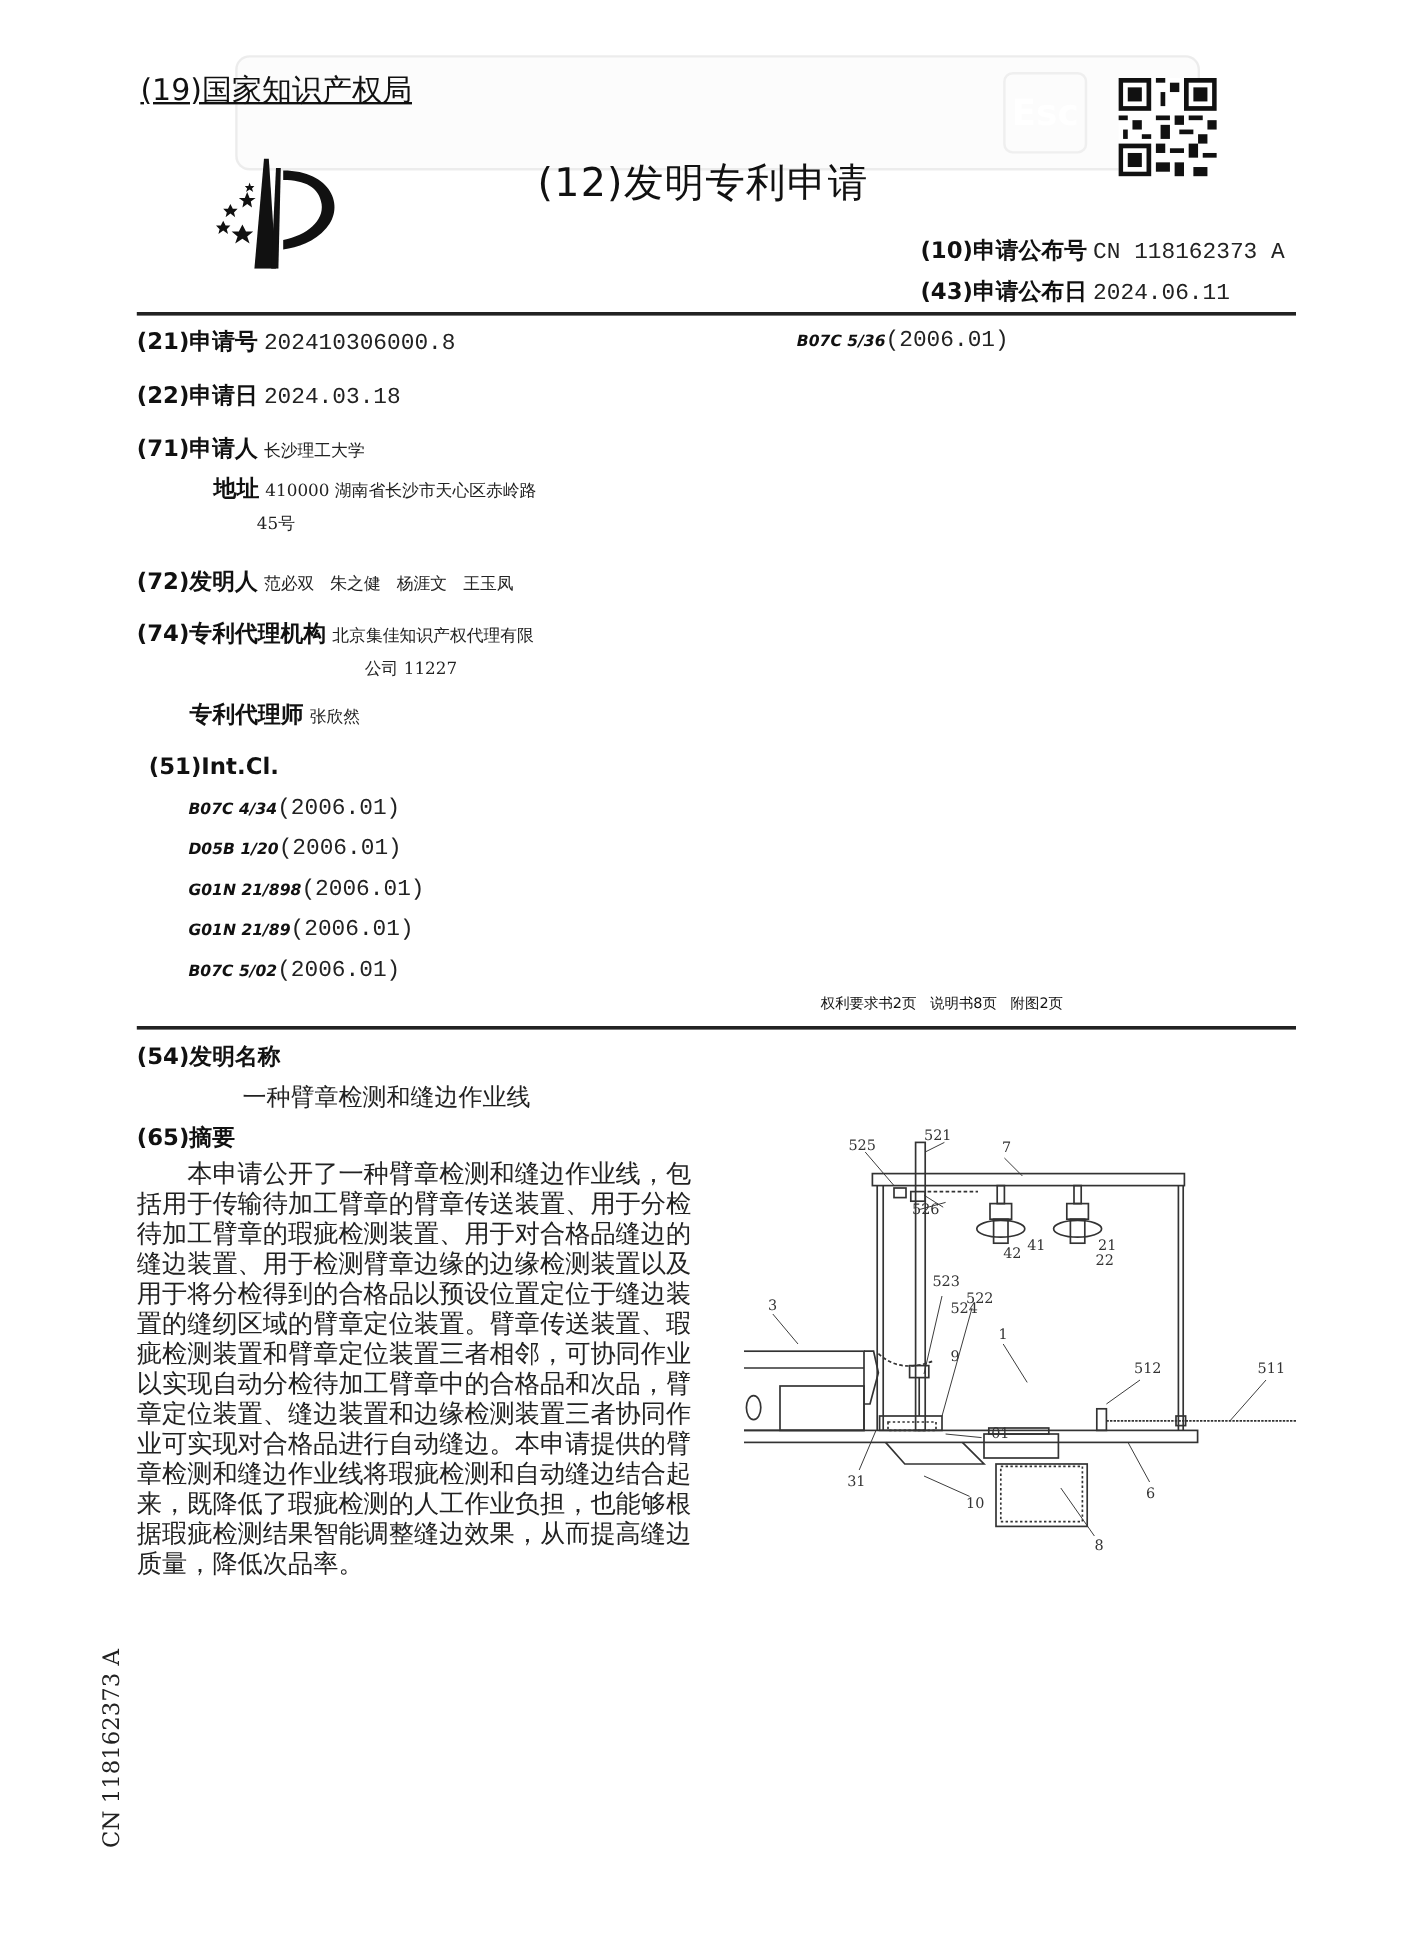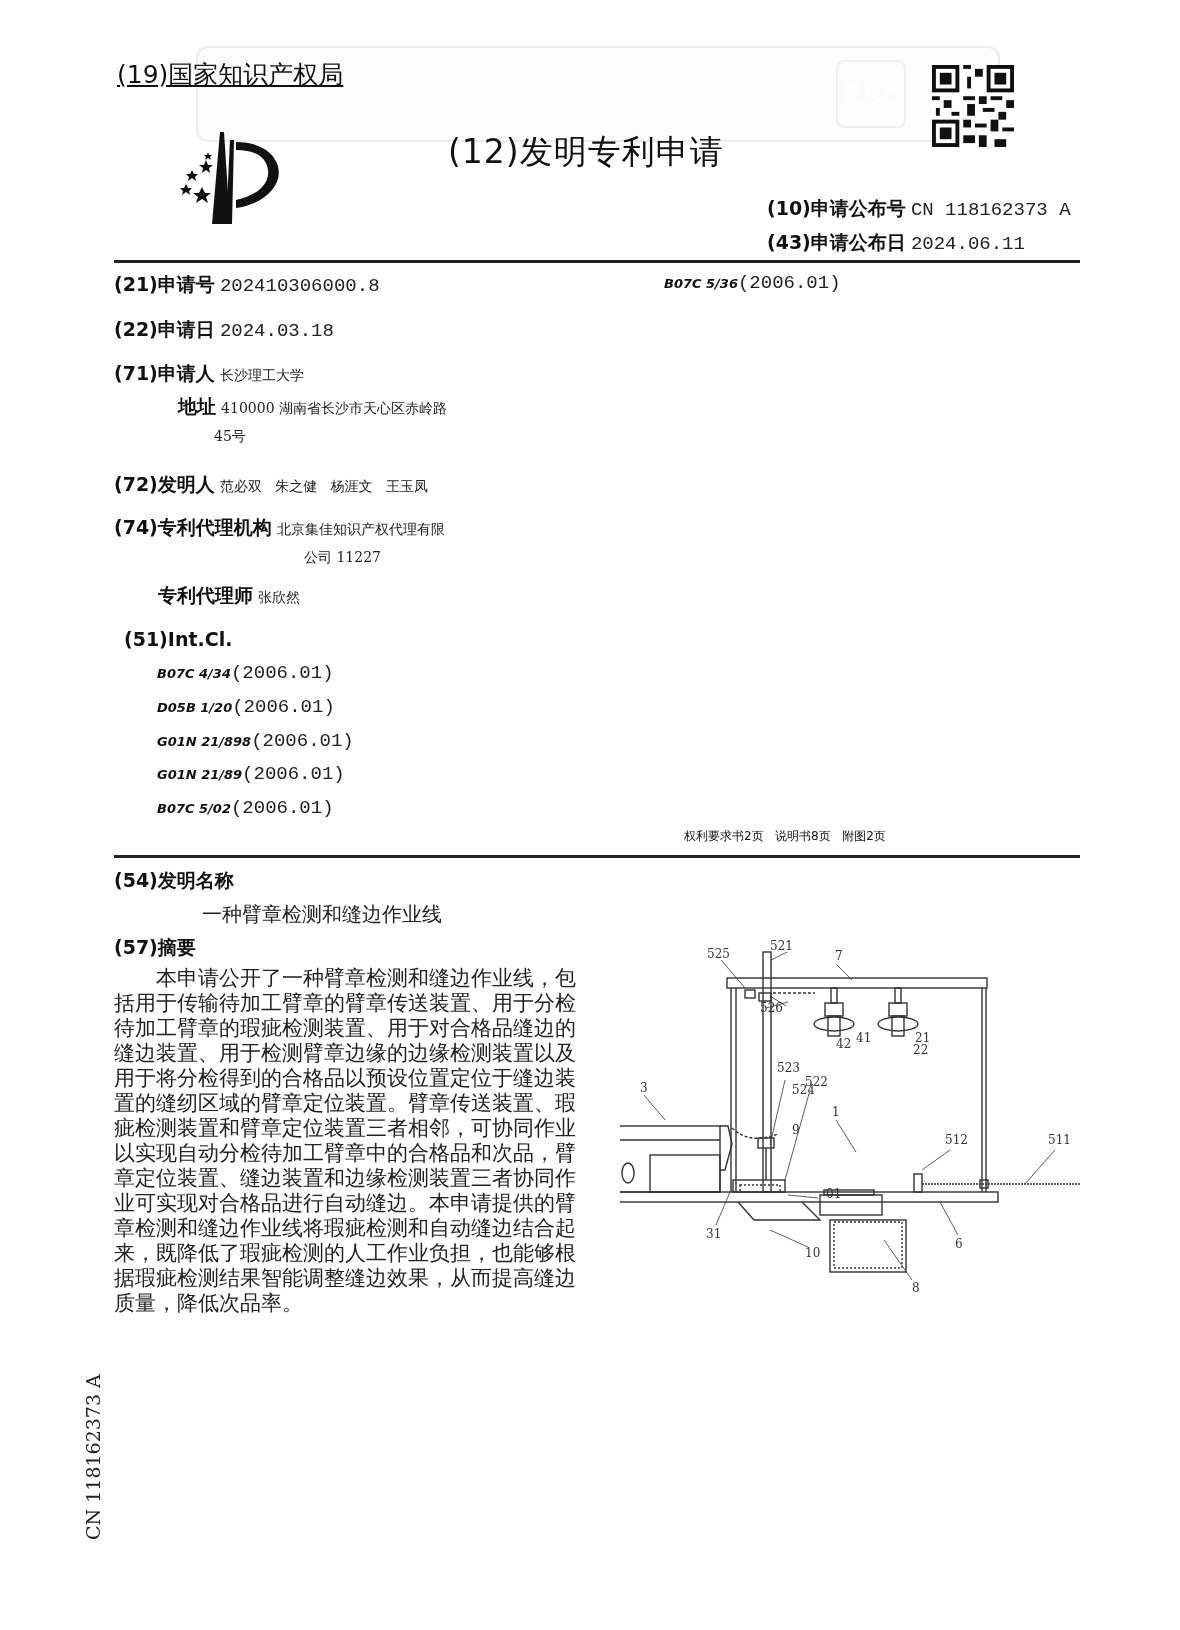--- a/index.html
+++ b/index.html
@@ -157,21 +157,21 @@
 <div class="abs" style="left:157px;top:797px;">
   <span class="ipc">B07C 5/02</span><span class="mono">(2006.01)</span>
 </div>
 
 <div class="abs" style="left:684px;top:828px;font-size:12px;white-space:pre;">权利要求书2页   说明书8页   附图2页</div>
 
 <div class="rule" style="left:114px;top:855px;width:966px;"></div>
 
 <div class="abs lab" style="left:114px;top:868px;">(54)发明名称</div>
 <div class="abs val" style="left:158px;top:901px;font-size:20px;margin-left:44px;">一种臂章检测和缝边作业线</div>
-<div class="abs lab" style="left:114px;top:935px;">(57)摘要</div>
+<div class="abs lab" style="left:114px;top:935px;">(65)摘要</div>
 <div class="abstract">本申请公开了一种臂章检测和缝边作业线，包括用于传输待加工臂章的臂章传送装置、用于分检待加工臂章的瑕疵检测装置、用于对合格品缝边的缝边装置、用于检测臂章边缘的边缘检测装置以及用于将分检得到的合格品以预设位置定位于缝边装置的缝纫区域的臂章定位装置。臂章传送装置、瑕疵检测装置和臂章定位装置三者相邻，可协同作业以实现自动分检待加工臂章中的合格品和次品，臂章定位装置、缝边装置和边缘检测装置三者协同作业可实现对合格品进行自动缝边。本申请提供的臂章检测和缝边作业线将瑕疵检测和自动缝边结合起来，既降低了瑕疵检测的人工作业负担，也能够根据瑕疵检测结果智能调整缝边效果，从而提高缝边质量，降低次品率。</div>
 
 <svg class="figure" width="460" height="420" viewBox="0 0 460 420">
   <g stroke="#333" stroke-width="1.4" fill="none">
 
     <rect x="107" y="48" width="260" height="10"></rect>
 
     <line x1="111" y1="58" x2="111" y2="262"></line>
       <line x1="116" y1="58" x2="116" y2="262"></line>
 

